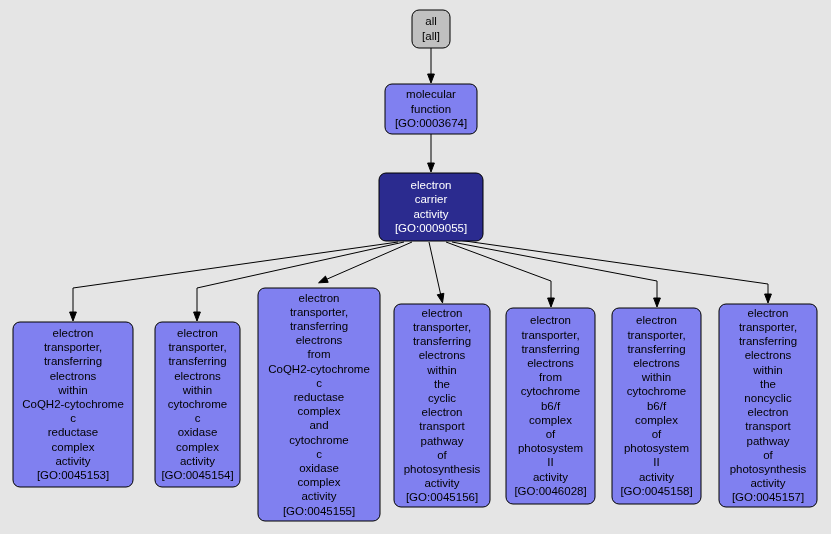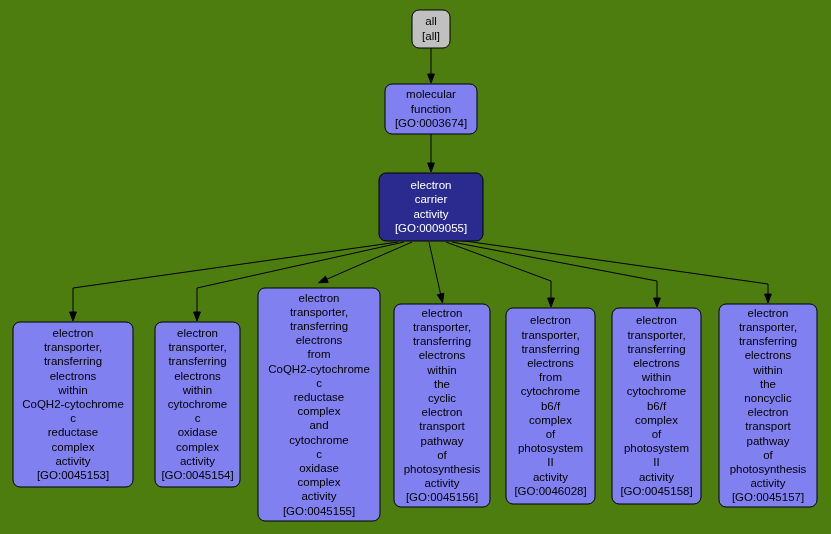--- a/index.html
+++ b/index.html
@@ -11,21 +11,21 @@
   body {
     width: 831px;
     height: 534px;
     overflow: hidden;
     font-family: "Liberation Sans", sans-serif;
   }
   #graph-root {
     position: relative;
     width: 831px;
     height: 534px;
-    background: #4d7c0f;
+    background: #e5e5e5;
   }
   svg#dag {
     position: absolute;
     left: 0;
     top: 0;
     width: 831px;
     height: 534px;
     display: block;
   }
   .edge-line {

